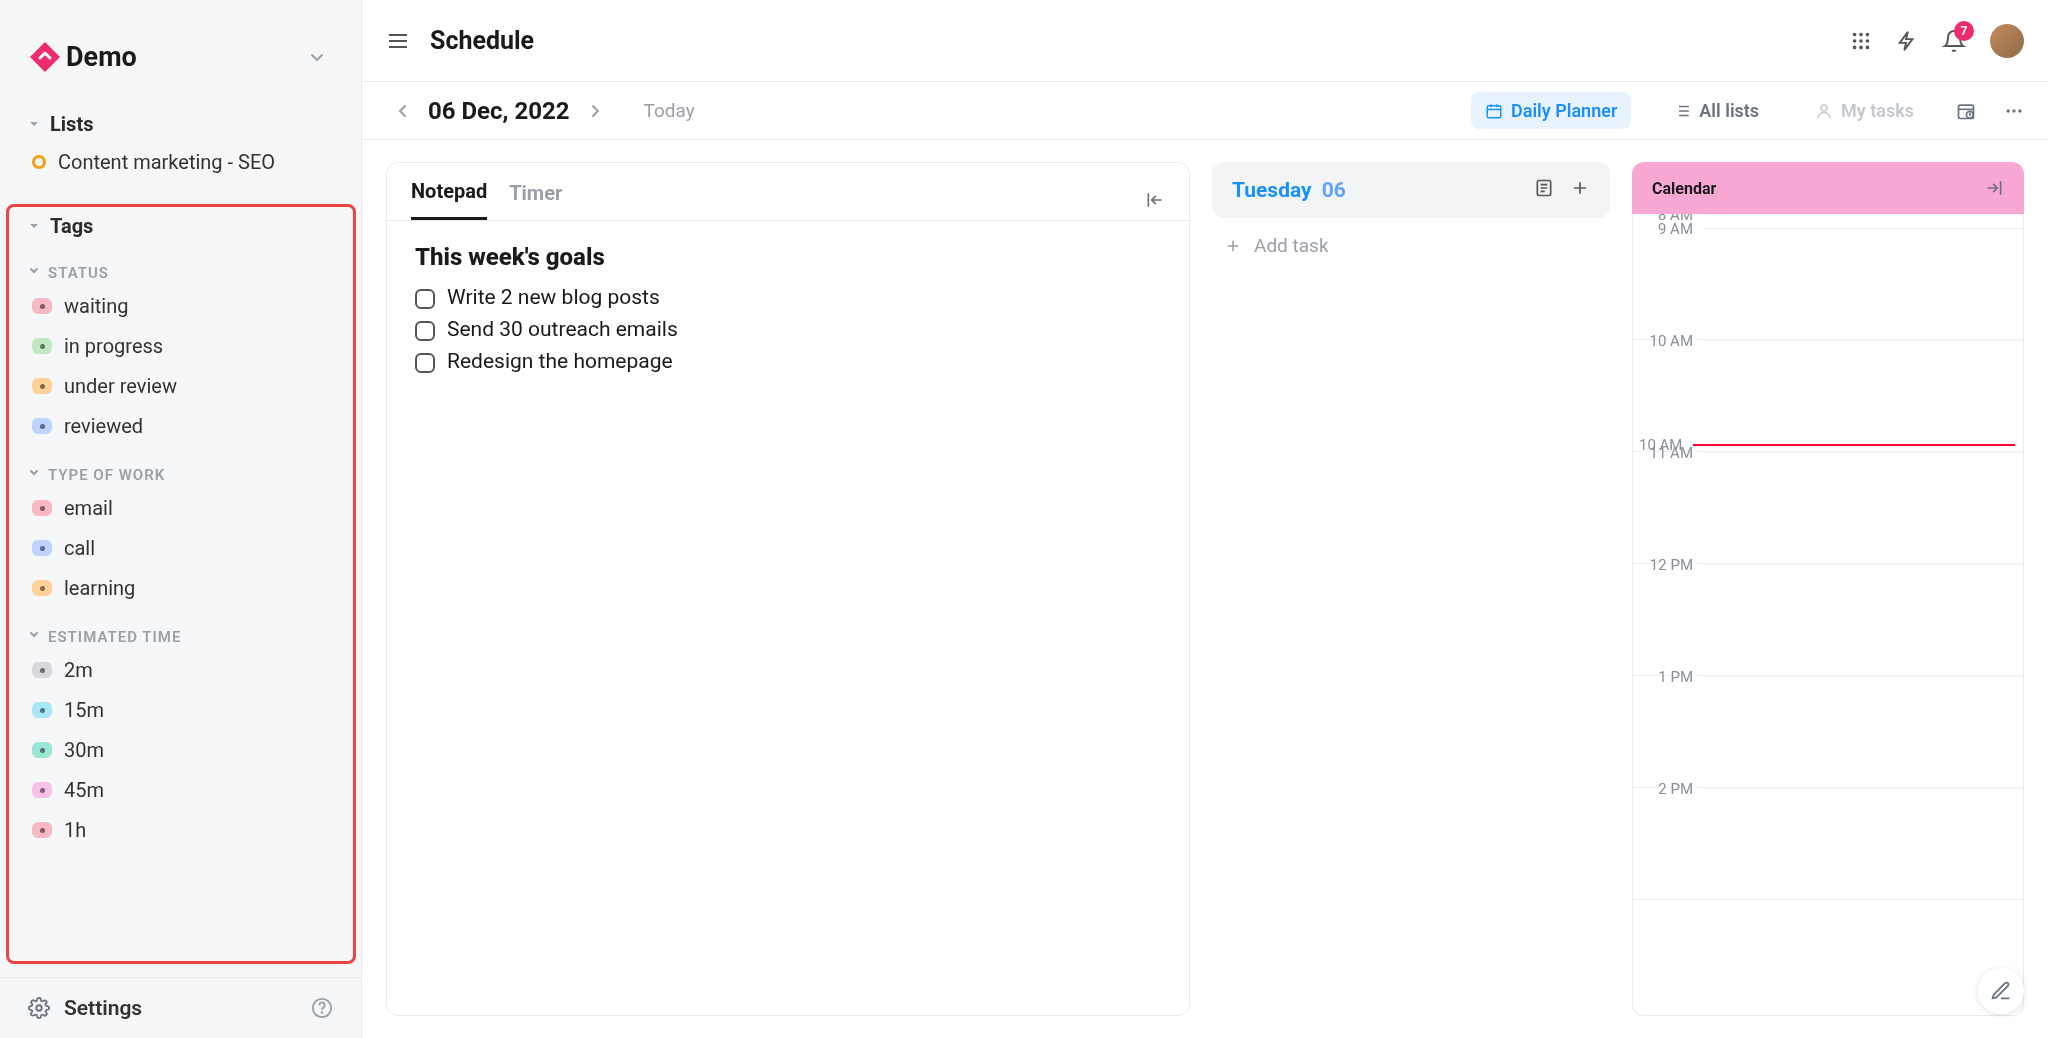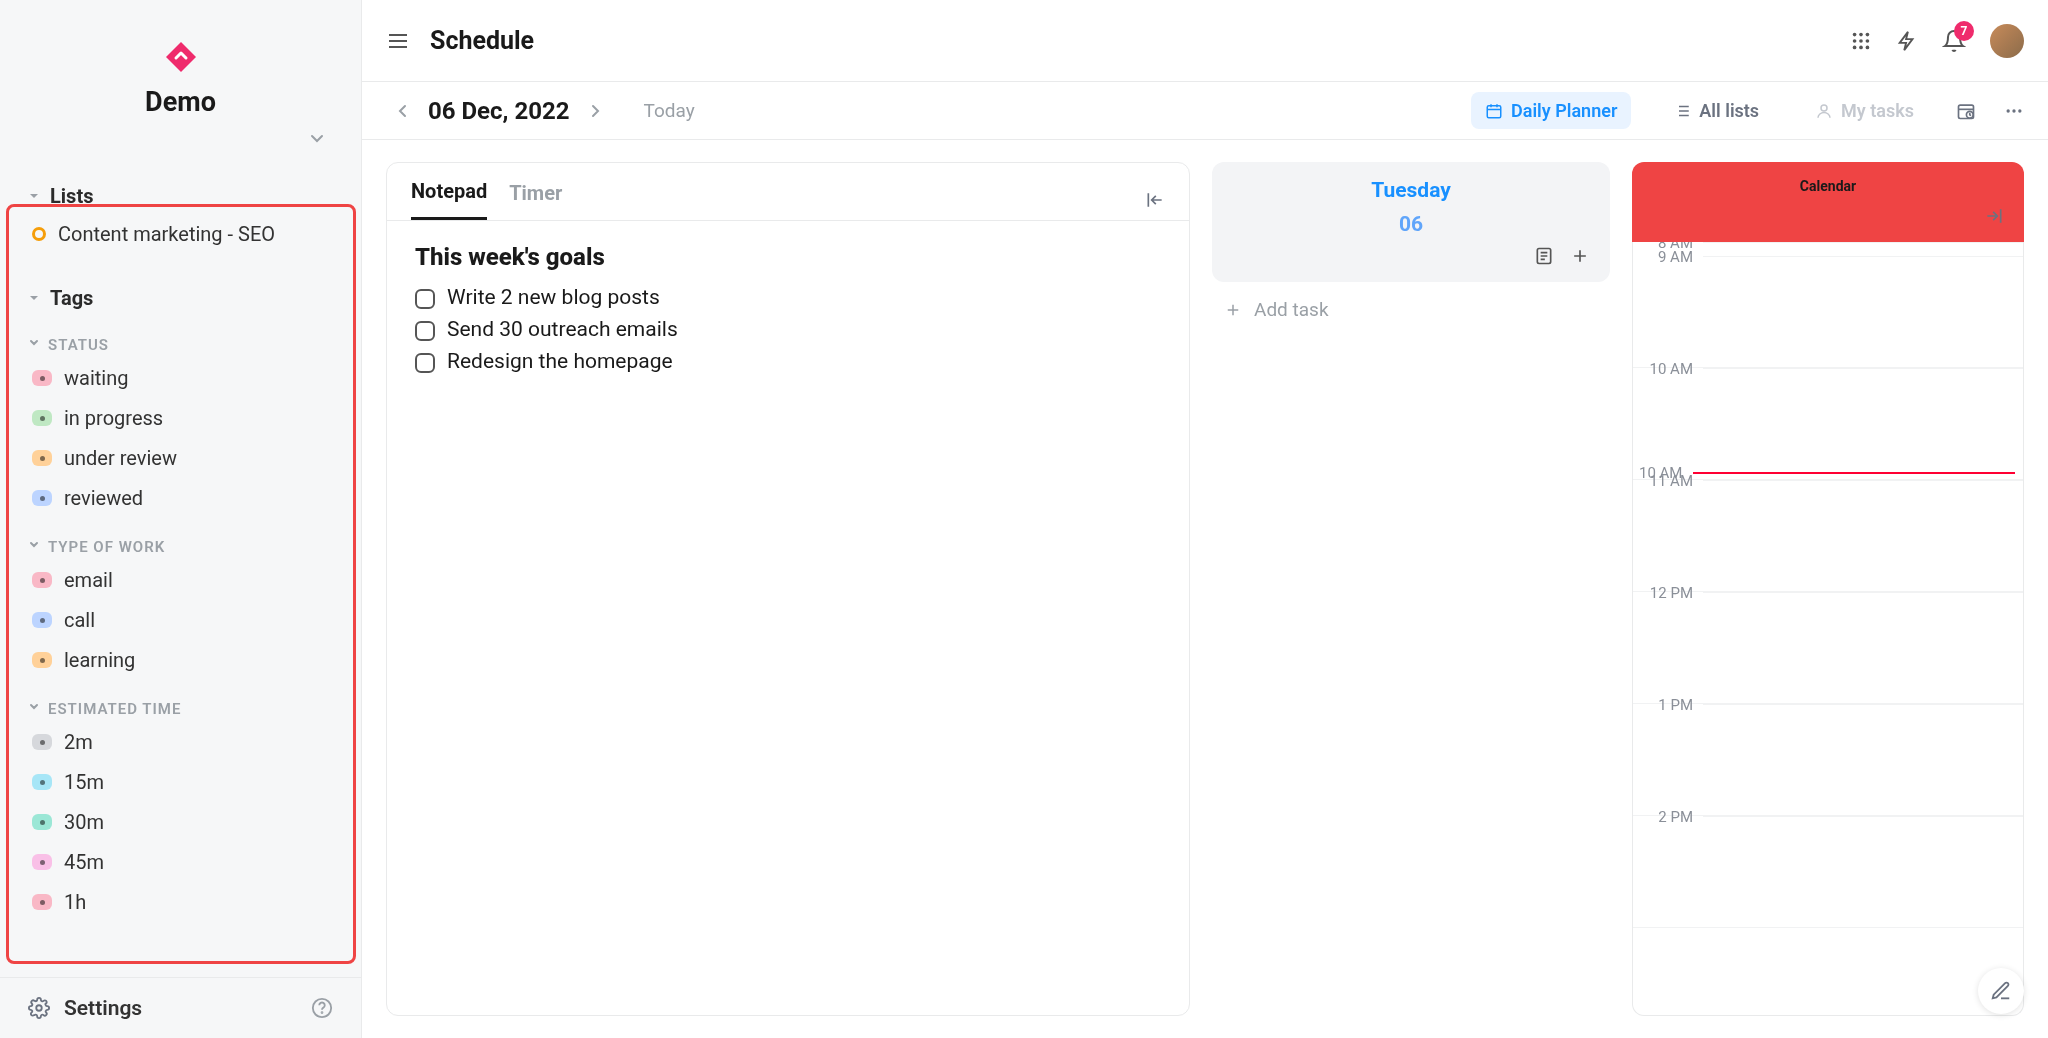--- a/index.html
+++ b/index.html
@@ -18,22 +18,21 @@
       background: #f6f7f8;
       border-right: 1px solid #e9eaeb;
       display: flex;
       flex-direction: column;
       position: relative;
     }
     .workspace-header {
       padding: 40px 28px 32px 28px;
       display: flex;
       align-items: center;
-      gap: 12px;
-      flex-direction: column;
+      gap: 4px;
     }
     .workspace-logo {
       width: 34px;
       height: 34px;
       position: relative;
     }
     .workspace-name {
       font-size: 27px;
       font-weight: 700;
     }
@@ -247,29 +246,28 @@
       overflow: hidden;
     }
     .panel {
       background: #fff;
       border: 1px solid #e9eaeb;
       border-radius: 12px;
       display: flex;
       flex-direction: column;
     }
     .panel-header-gray {
-      background: #ef4444;
+      background: #f9a8d4;
       border-radius: 12px 12px 0 0;
       padding: 16px 20px;
       display: flex;
       align-items: center;
       gap: 12px;
-      font-size: 14px;
-      font-weight: 700;
-      flex-direction: column;
+      font-size: 16px;
+      font-weight: 700;
     }
     
     .notepad-panel {
       width: 804px;
     }
     .tabs {
       display: flex;
       align-items: center;
       padding: 16px 24px 0 24px;
       gap: 22px;
@@ -316,23 +314,22 @@
     .day-panel {
       width: 398px;
       border: none;
       background: transparent;
     }
     .day-header {
       background: #f3f4f6;
       border-radius: 12px;
       padding: 16px 20px;
       display: flex;
-      align-items: center;
+      align-items: flex-start;
       gap: 10px;
-      flex-direction: column;
     }
     .day-name {
       color: #1890ff;
       font-size: 21px;
       font-weight: 700;
     }
     .day-num {
       color: #60a5fa;
       font-size: 21px;
       font-weight: 700;

